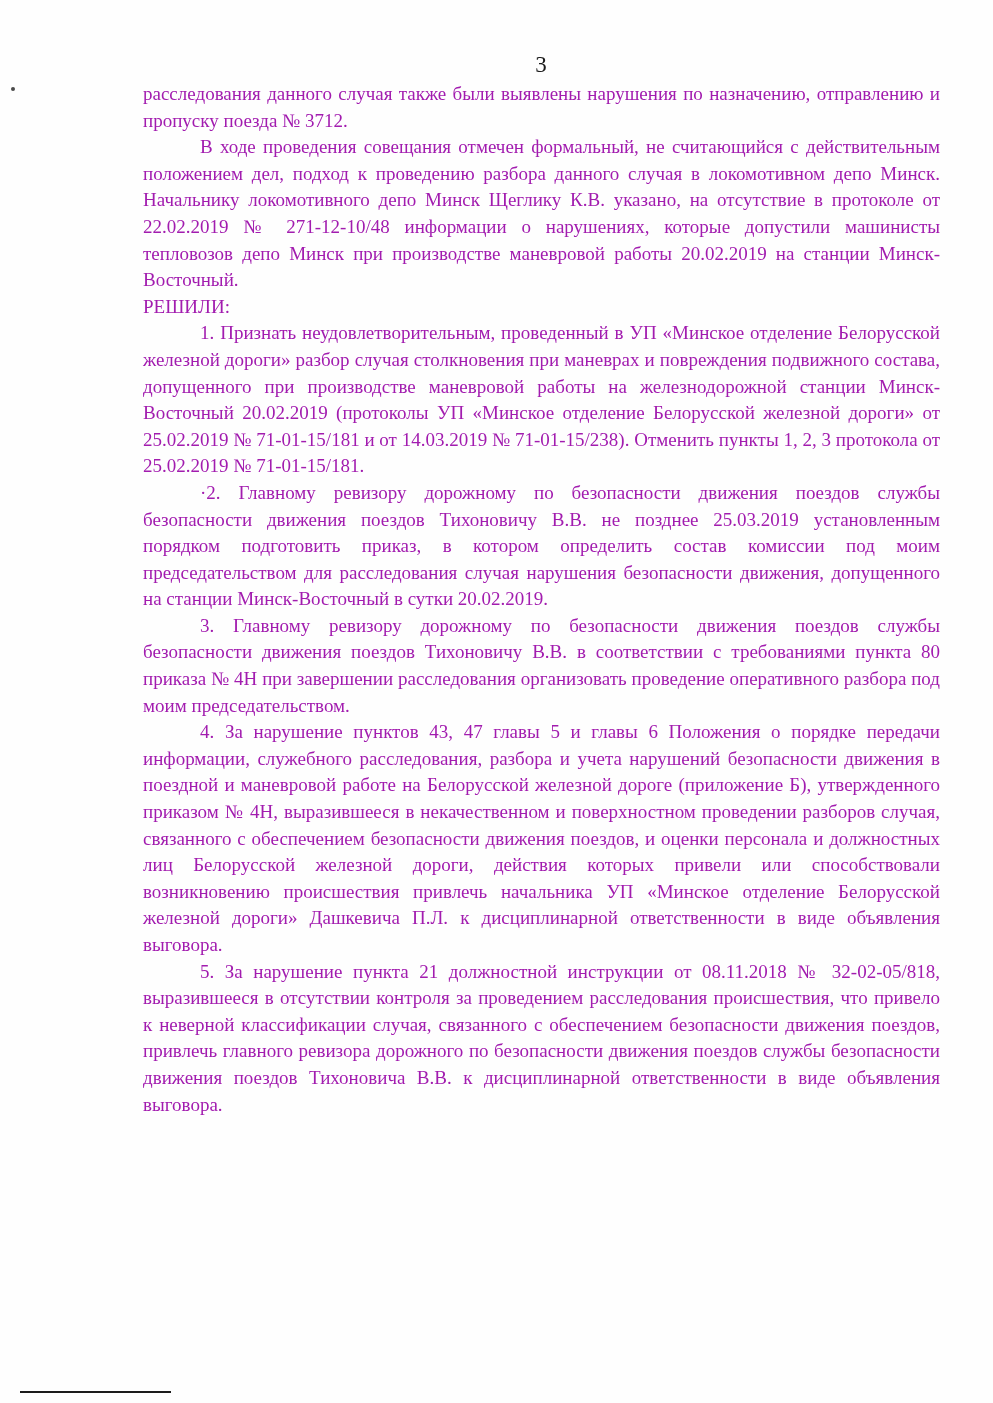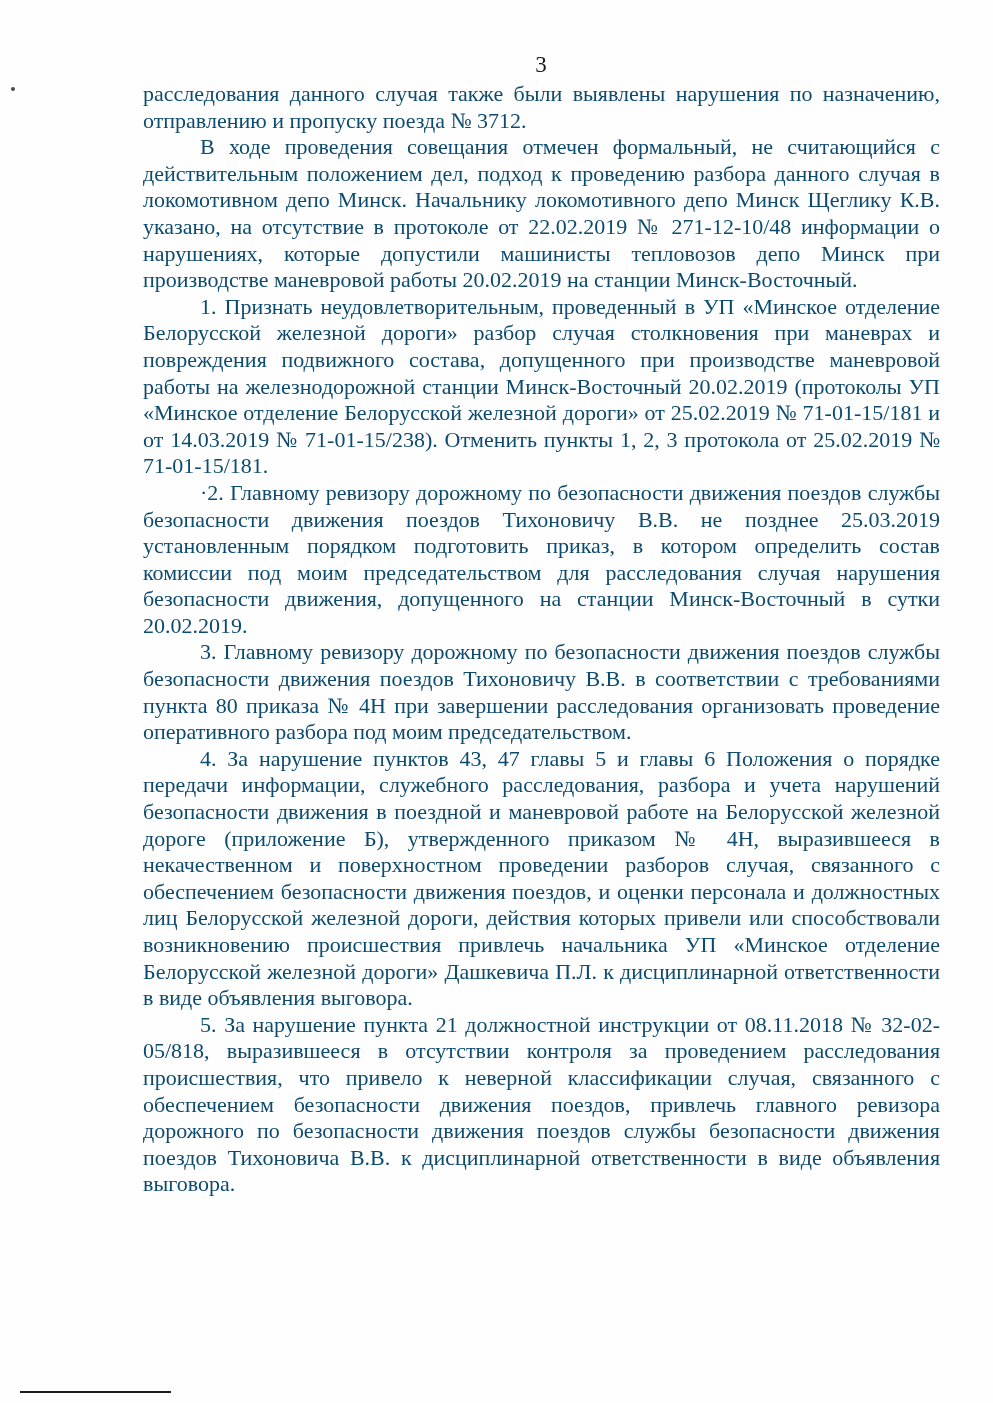--- a/index.html
+++ b/index.html
@@ -28,24 +28,24 @@
     text-align: center;
     font-size: 23px;
     letter-spacing: 1px;
     color: #1b1b1b;
   }
   .text-block {
     position: absolute;
     top: 81px;
     left: 143px;
     width: 797px;
-    font-size: 22px;
+    font-size: 19px;
     line-height: 26.6px;
     text-align: justify;
-    color: #0c4a6e;
+    color: #a21caf;
   }
   .para {
     margin: 0;
     padding: 0;
   }
   .para.indented {
     text-indent: 57px;
     font-family: Liberation Serif, serif;
   }
   .artifact-dot {
@@ -74,20 +74,21 @@
   <div class="page-number">3</div>
 
   <div class="artifact-dot"></div>
 
   <div class="text-block">
 
     <p class="para">расследования данного случая также были выявлены нарушения по назначению, отправлению и пропуску поезда № 3712.</p>
 
     <p class="para indented">В ходе проведения совещания отмечен формальный, не считающийся с действительным положением дел, подход к проведению разбора данного случая в локомотивном депо Минск. Начальнику локомотивного депо Минск Щеглику К.В. указано, на отсутствие в протоколе от 22.02.2019 № 271-12-10/48 информации о нарушениях, которые допустили машинисты тепловозов депо Минск при производстве маневровой работы 20.02.2019 на станции Минск-Восточный.</p>
 
+    <p class="para">РЕШИЛИ:</p>
 
     <p class="para indented">1. Признать неудовлетворительным, проведенный в УП «Минское отделение Белорусской железной дороги» разбор случая столкновения при маневрах и повреждения подвижного состава, допущенного при производстве маневровой работы на железнодорожной станции Минск-Восточный 20.02.2019 (протоколы УП «Минское отделение Белорусской железной дороги» от 25.02.2019 № 71-01-15/181 и от 14.03.2019 № 71-01-15/238). Отменить пункты 1, 2, 3 протокола от 25.02.2019 № 71-01-15/181.</p>
 
     <p class="para indented">·2. Главному ревизору дорожному по безопасности движения поездов службы безопасности движения поездов Тихоновичу В.В. не позднее 25.03.2019 установленным порядком подготовить приказ, в котором определить состав комиссии под моим председательством для расследования случая нарушения безопасности движения, допущенного на станции Минск-Восточный в сутки 20.02.2019.</p>
 
     <p class="para indented">3. Главному ревизору дорожному по безопасности движения поездов службы безопасности движения поездов Тихоновичу В.В. в соответствии с требованиями пункта 80 приказа № 4Н при завершении расследования организовать проведение оперативного разбора под моим председательством.</p>
 
     <p class="para indented">4. За нарушение пунктов 43, 47 главы 5 и главы 6 Положения о порядке передачи информации, служебного расследования, разбора и учета нарушений безопасности движения в поездной и маневровой работе на Белорусской железной дороге (приложение Б), утвержденного приказом № 4Н, выразившееся в некачественном и поверхностном проведении разборов случая, связанного с обеспечением безопасности движения поездов, и оценки персонала и должностных лиц Белорусской железной дороги, действия которых привели или способствовали возникновению происшествия привлечь начальника УП «Минское отделение Белорусской железной дороги» Дашкевича П.Л. к дисциплинарной ответственности в виде объявления выговора.</p>
 
     <p class="para indented">5. За нарушение пункта 21 должностной инструкции от 08.11.2018 № 32-02-05/818, выразившееся в отсутствии контроля за проведением расследования происшествия, что привело к неверной классификации случая, связанного с обеспечением безопасности движения поездов, привлечь главного ревизора дорожного по безопасности движения поездов службы безопасности движения поездов Тихоновича В.В. к дисциплинарной ответственности в виде объявления выговора.</p>

